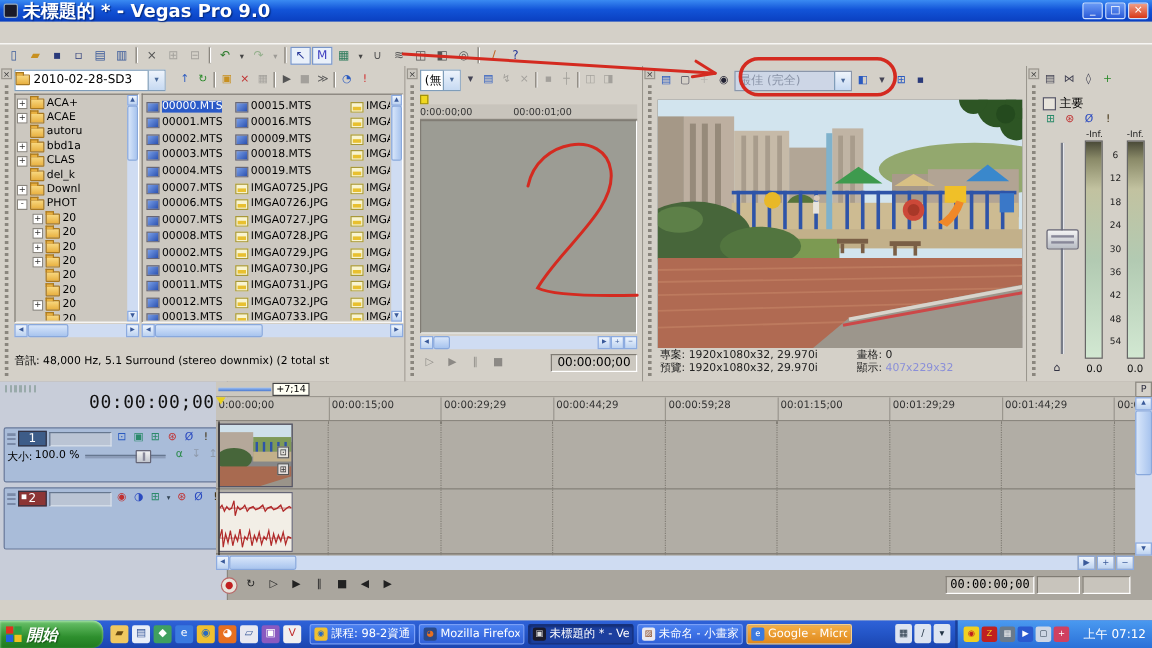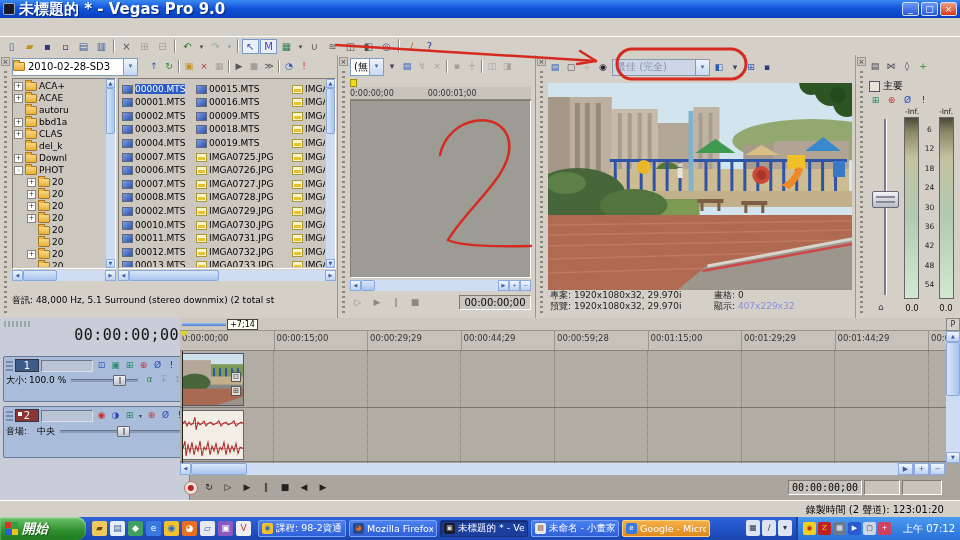--- a/index.html
+++ b/index.html
@@ -812,27 +812,20 @@
           <span style="display:flex;gap:1px">
               <span class="tico" style="color: rgb(192, 48, 48);">◉</span>
               <span class="tico" style="color: rgb(42, 74, 192);">◑</span>
               <span class="tico" style="color: rgb(42, 138, 106);">⊞</span>
               <span class="tico narrow">▾</span>
               <span class="tico" style="color: rgb(192, 48, 48);">⊛</span>
               <span class="tico" style="color: rgb(42, 74, 192);">Ø</span>
               <span class="tico" style="color: rgb(64, 48, 16);">!</span>
             </span>
         </div>
-        <div class="trkrow2" style="height:16px">
-          <span>音場:</span>
-          <span style="margin-left:8px">中央</span>
-          <span class="slidetrack">
-              <span class="slthumb" style="left:47%"></span>
-            </span>
-        </div>
       </div>
     </div>
 
     <div id="tl-right">
       <div class="markerbar">
         <span class="selbar"></span>
         <span class="sellab">+7;14</span>
       </div>
       <span class="pbox">P</span>
       <div class="ruler">
@@ -913,23 +906,20 @@
           <span class="tpbtn">■</span>
           <span class="tpbtn">◀</span>
           <span class="tpbtn">▶</span>
         </div>
       <span class="tltc sunk mono">00:00:00;00</span>
       <span class="tlbox sunk" style="right:60px;width:36px"></span>
       <span class="tlbox sunk" style="right:18px;width:40px"></span>
     </div>
   </div>
 
-  <div id="statusbar">
-    <span class="stext">錄製時間 (2 聲道): 123:01:20</span>
-  </div>
 
   <div id="taskbar">
     <div class="startbtn">
       <span class="flag">
         <span style="background:#e03020"></span>
           <span style="background:#30a040"></span>
         <span style="background:#2060e0"></span>
           <span style="background:#f0c020"></span>
       </span>
       <span>開始</span>

